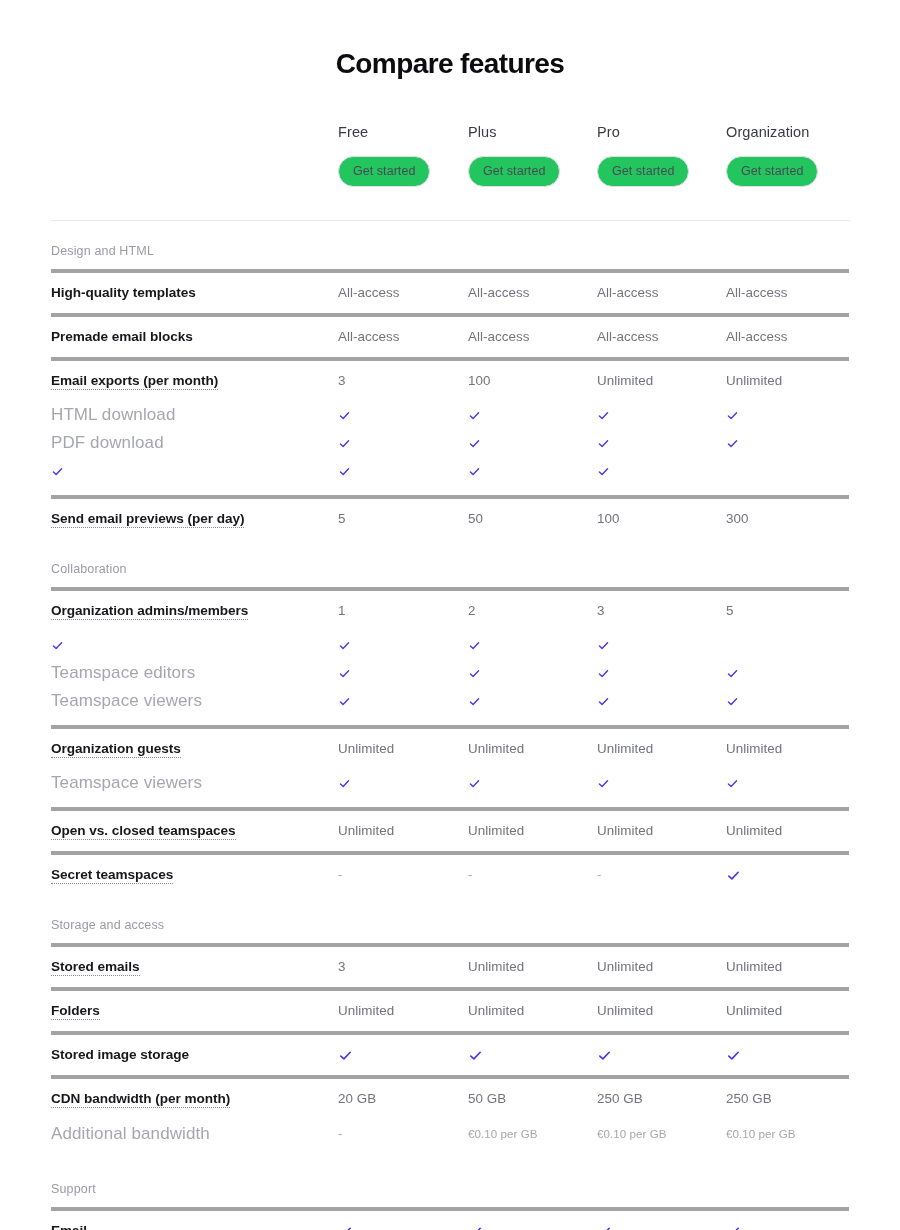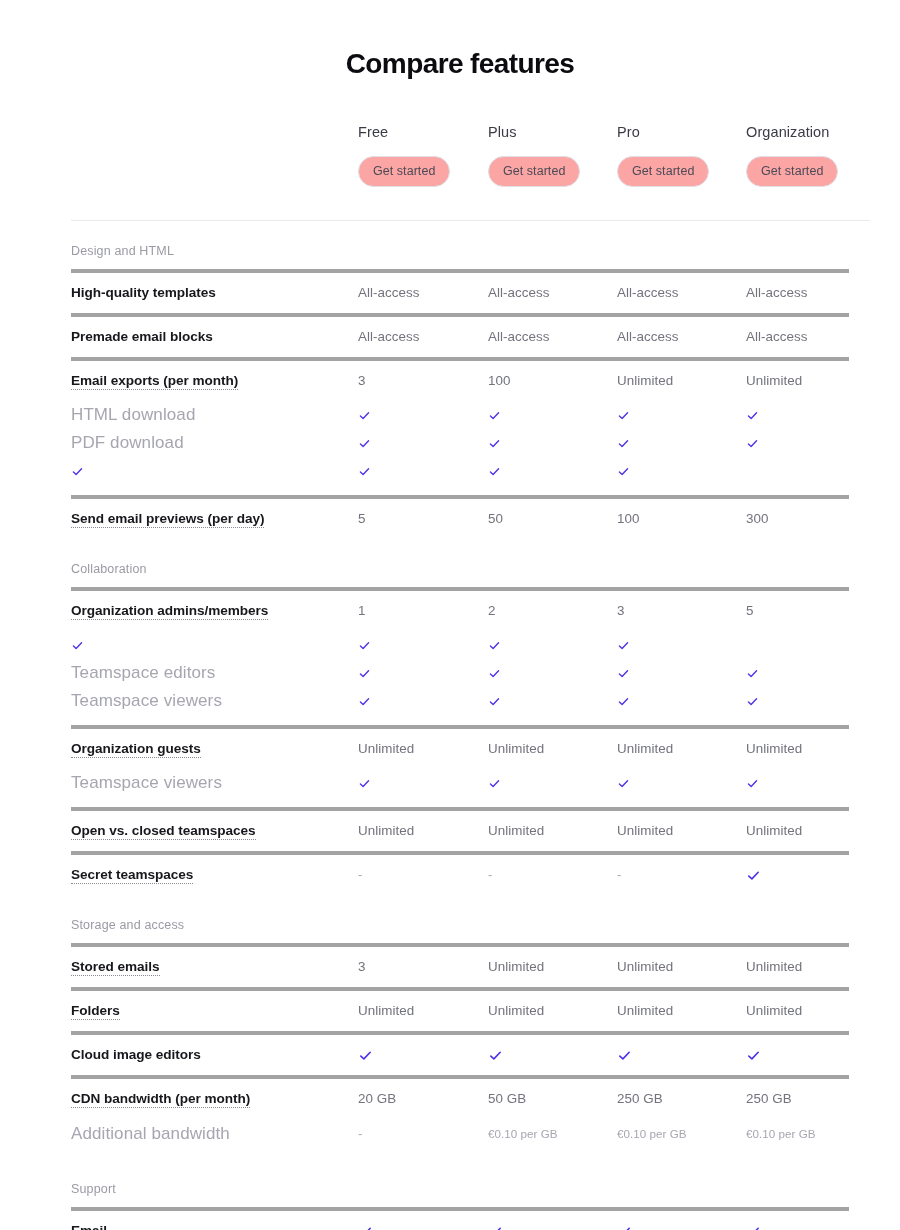--- a/index.html
+++ b/index.html
@@ -14,21 +14,21 @@
     overflow: hidden;
     font-family: "Liberation Sans", sans-serif;
     color: #17171c;
     -webkit-font-smoothing: antialiased;
   }
 
   .page {
     width: 900px;
     height: 1230px;
     position: relative;
-    padding: 0 51px 0 71px;
+    padding: 0 51px 0 51px;
   }
 
   
   .page-title {
     text-align: center;
     font-size: 28px;
     font-weight: 700;
     letter-spacing: -0.6px;
     color: #0b0b10;
     margin: 0;
@@ -55,21 +55,21 @@
     font-weight: 400;
     color: #3b3b45;
     line-height: 20px;
     letter-spacing: 0.1px;
   }
   .get-started-btn {
     margin-top: 14px;
     display: inline-block;
     border: 1px solid #dfdfe4;
     border-radius: 18px;
-    background: #fca5a5;
+    background: #22c55e;
     color: #4a4a55;
     font-family: "Liberation Sans", sans-serif;
     font-size: 12.5px;
     line-height: 14px;
     padding: 7px 14px 8px 14px;
     cursor: pointer;
     letter-spacing: 0.05px;
     white-space: nowrap;
   }
 
@@ -418,21 +418,21 @@
         <div class="cell-value">Unlimited</div>
       </div>
       <div class="grid-row feature-row">
         <div class="feature-name"><span class="tip">Folders</span></div>
         <div class="cell-value">Unlimited</div>
         <div class="cell-value">Unlimited</div>
         <div class="cell-value">Unlimited</div>
         <div class="cell-value">Unlimited</div>
       </div>
       <div class="grid-row feature-row">
-        <div class="feature-name"><span>Cloud image editors</span></div>
+        <div class="feature-name"><span>Stored image storage</span></div>
         <div class="check">
           <svg viewBox="0 0 16 16" fill="none" aria-hidden="true">
             <path d="M3 8.6 L6.3 11.6 L13 4.6" stroke="currentColor" stroke-width="1.7" stroke-linecap="round" stroke-linejoin="round"></path>
           </svg>
         </div>
         <div class="check">
           <svg viewBox="0 0 16 16" fill="none" aria-hidden="true">
             <path d="M3 8.6 L6.3 11.6 L13 4.6" stroke="currentColor" stroke-width="1.7" stroke-linecap="round" stroke-linejoin="round"></path>
           </svg>
         </div>

